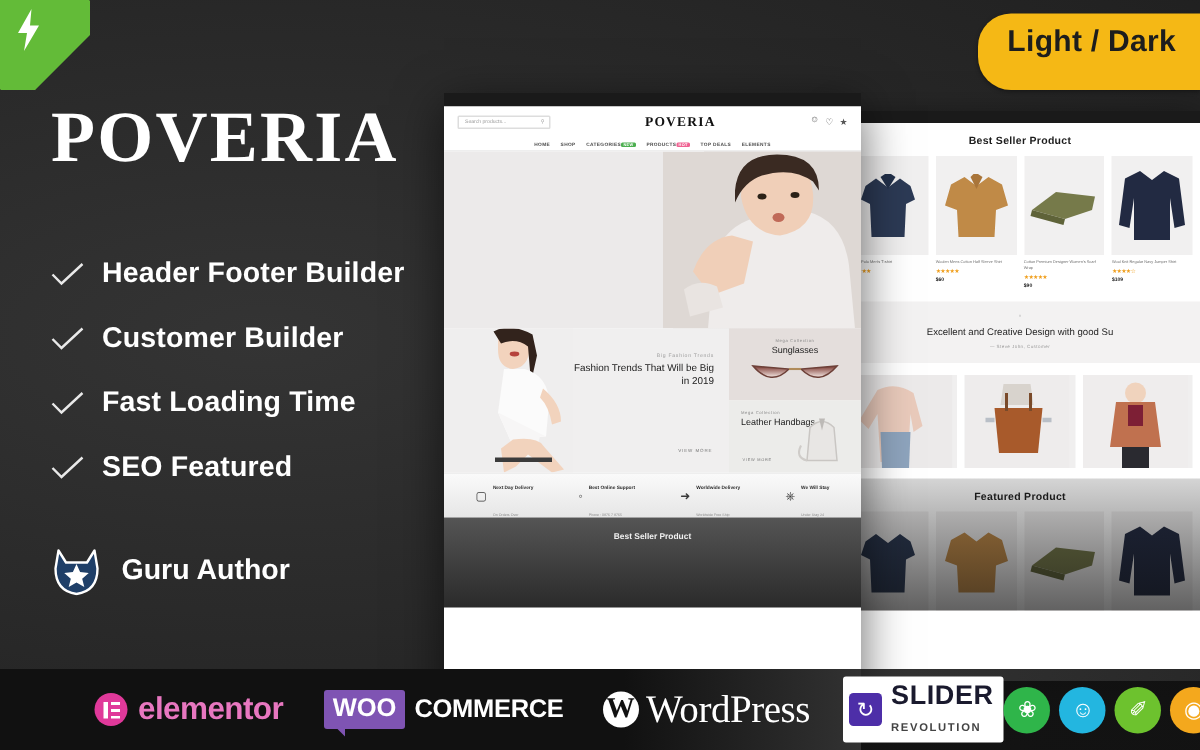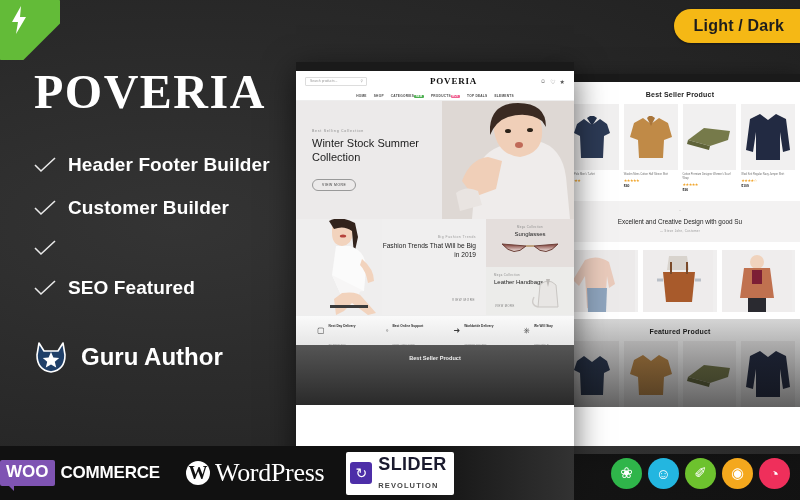--- a/index.html
+++ b/index.html
@@ -13,35 +13,35 @@
     background: radial-gradient(ellipse at 22% 45%, #343434 0%, #2b2b2b 42%, #1f1f1f 100%); }
 
   
   .ribbon { position:absolute; left:0; top:0; width:60px; height:60px; overflow:hidden; z-index:40; }
   .ribbon .tri { position:absolute; left:-30px; top:-30px; width:84px; height:84px;
      background:#63bb38; transform:rotate(45deg); }
   .ribbon .bolt { position:absolute; left:9px; top:6px; width:20px; height:28px; }
 
   
   .ld-badge { position:absolute; right:0; top:9px; z-index:45;
-    background:#f5b815; color:#1d1d1d; font-weight:bold; font-size:16px;
-    padding:8px 16px 8px 20px; border-top-left-radius:22px; border-bottom-left-radius:22px;
+    background:#f5b815; color:#1d1d1d; font-weight:bold; font-size:20px;
+    padding:8px 16px 20px 20px; border-top-left-radius:22px; border-bottom-left-radius:22px;
     letter-spacing:.2px; box-shadow:0 1px 3px rgba(0,0,0,.4); }
 
   
   .left { position:absolute; left:34px; top:68px; width:268px; z-index:30; }
   .brand { font-family:"Liberation Serif", serif; font-size:48px; color:#fff;
      letter-spacing:1.5px; font-weight:bold; line-height:1; }
-  .features { margin-top:38px;text-align:center; }
+  .features { margin-top:56px;text-align:center; }
   .feat { display:flex; align-items:center; margin-bottom:21px; }
   .feat .ck { width:22px; height:16px; margin-right:12px; flex:0 0 auto; }
   .feat .lbl { color:#fff; font-size:19px; font-weight:bold; letter-spacing:.1px; white-space:nowrap; }
   .author { display:flex; align-items:center; margin-top:42px; }
   .author .cat { width:34px; height:32px; margin-right:13px; flex:0 0 auto; }
-  .author .alab { color:#fff; font-size:24px; font-weight:bold;text-align:right; }
+  .author .alab { color:#fff; font-size:19px; font-weight:bold;text-align:right; }
 
   
   .logobar { position:absolute; left:0; bottom:0; width:800px; height:54px; z-index:42;
      display:flex; align-items:center;
      background:linear-gradient(to right,#111 0%,#111 52%,rgba(17,17,17,.86) 72%,rgba(17,17,17,.9) 100%); }
   .logobar .lg { display:flex; align-items:center; }
   .el-badge { width:22px; height:22px; border-radius:50%; background:#e0399a;
      display:flex; align-items:center; justify-content:center; margin-right:7px; }
   .el-badge i { display:block; width:3px; height:11px; background:#fff; margin-right:2px; }
   .el-badge b { display:block; width:6px; height:11px;
@@ -291,25 +291,20 @@
         <rect width="138" height="118" fill="#ded8d4"></rect>
         <path d="M30 118 L34 72 Q40 50 62 44 L96 40 Q120 46 124 76 L128 118 Z" fill="#efeceb"></path>
         <path d="M52 30 Q52 8 74 6 Q98 4 100 28 Q102 52 78 56 Q56 54 52 30 Z" fill="#f0cfb8"></path>
         <path d="M48 26 Q50 2 76 2 Q104 2 104 26 L100 20 Q86 10 66 16 Q54 20 48 34 Z" fill="#3a2a22"></path>
         <ellipse cx="66" cy="30" rx="3" ry="2" fill="#2b2218"></ellipse>
         <ellipse cx="88" cy="29" rx="3" ry="2" fill="#2b2218"></ellipse>
         <ellipse cx="77" cy="44" rx="4" ry="3" fill="#c06a58"></ellipse>
         <path d="M20 80 Q28 58 46 56 L60 60 L54 88 L32 96 Z" fill="#f0cfb8"></path>
         <path d="M14 92 Q24 84 36 90 L40 104 L18 110 Z" fill="#e9e4e1"></path>
       </svg>
-      <div class="hero-txt">
-        <div class="hero-eyebrow">Best Selling Collection</div>
-        <div class="hero-h1">Winter Stock Summer Collection</div>
-        <div class="hero-btn">VIEW MORE</div>
-      </div>
     </div>
 
     <div class="promo">
       <div class="promo-l">
         <svg viewBox="0 0 86 96" width="86" height="96">
           <rect width="86" height="96" fill="#efeeee"></rect>
           <path d="M36 4 Q34 0 44 0 Q58 0 57 14 Q56 26 46 27 Q36 26 36 14 Z" fill="#f2d3bd"></path>
           <path d="M33 2 Q44 -4 59 4 L62 18 L58 36 L56 12 Q48 6 38 10 Z" fill="#32231c"></path>
           <ellipse cx="47" cy="17" rx="3.2" ry="1.6" fill="#b6433c"></ellipse>
           <path d="M40 27 L54 27 Q70 32 70 50 L68 72 L44 74 L36 56 Z" fill="#fbfbfb"></path>
@@ -398,39 +393,47 @@
       <div class="feat">
         <svg class="ck" viewBox="0 0 22 16">
             <path d="M1 8 L7 14 L21 1" stroke="#e9e9e9" stroke-width="1.6" fill="none"></path>
           </svg>
         <span class="lbl">Customer Builder</span>
       </div>
       <div class="feat">
         <svg class="ck" viewBox="0 0 22 16">
             <path d="M1 8 L7 14 L21 1" stroke="#e9e9e9" stroke-width="1.6" fill="none"></path>
           </svg>
+        <span class="lbl">Fast Loading Time</span>
       </div>
       <div class="feat">
         <svg class="ck" viewBox="0 0 22 16">
             <path d="M1 8 L7 14 L21 1" stroke="#e9e9e9" stroke-width="1.6" fill="none"></path>
           </svg>
         <span class="lbl">SEO Featured</span>
       </div>
     </div>
     <div class="author">
       <svg class="cat" viewBox="0 0 34 32">
         <path d="M5 2 L10 10 L24 10 L29 2 L31 14 Q31 29 17 31 Q3 29 3 14 Z" fill="#1f3f68" stroke="#ffffff" stroke-width="1.6" stroke-linejoin="round"></path>
         <path d="M17 11 L19.4 16.4 L25.2 17 L20.8 20.8 L22.2 26.4 L17 23.4 L11.8 26.4 L13.2 20.8 L8.8 17 L14.6 16.4 Z" fill="#ffffff"></path>
       </svg>
       <span class="alab">Guru Author</span>
     </div>
   </div>
 
   <div class="logobar">
-    <div class="lg" style="">
+    <div class="lg" style="margin-left:63px">
+      <span class="el-badge">
+          <i></i>
+          <b></b>
+        </span>
+      <span class="el-txt">elementor</span>
+    </div>
+    <div class="lg" style="margin-left:27px">
       <span class="woo-box">WOO</span>
       <span class="woo-txt">COMMERCE</span>
     </div>
     <div class="lg" style="margin-left:26px">
       <span class="wp-mark">W</span>
       <span class="wp-txt">WordPress</span>
     </div>
     <div class="lg sr-box" style="margin-left:22px">
       <span class="sr-ic">↻</span>
       <span>

